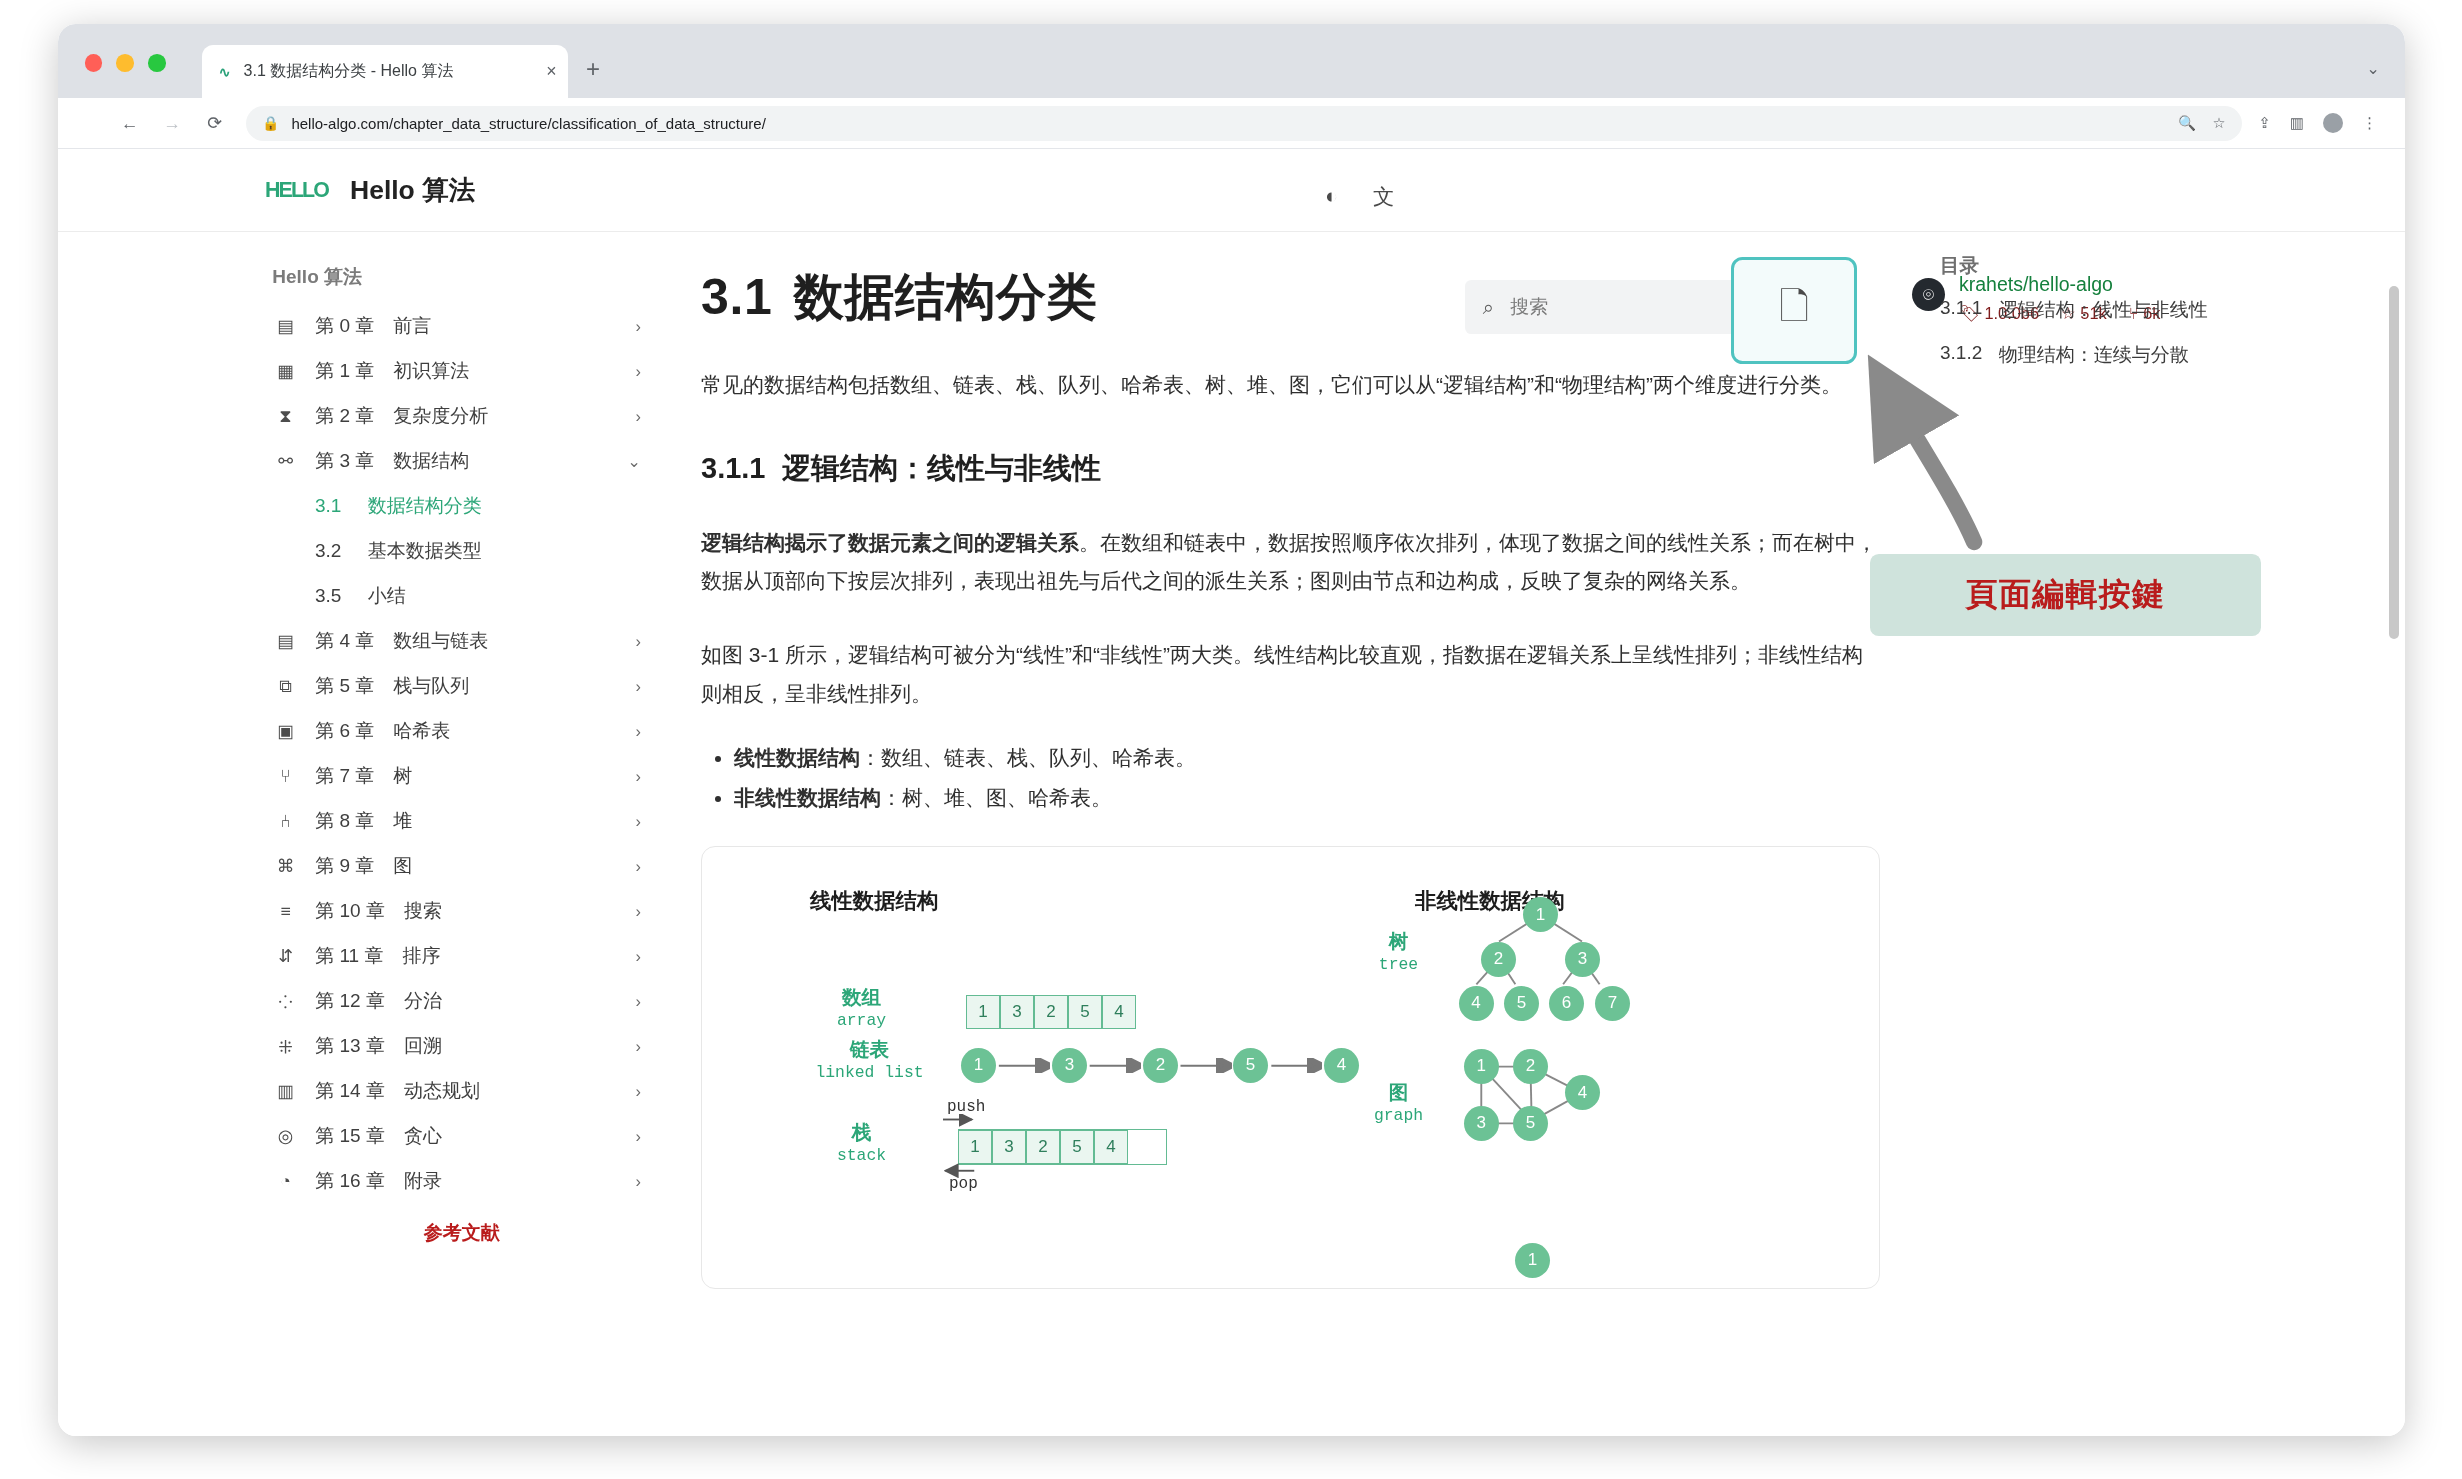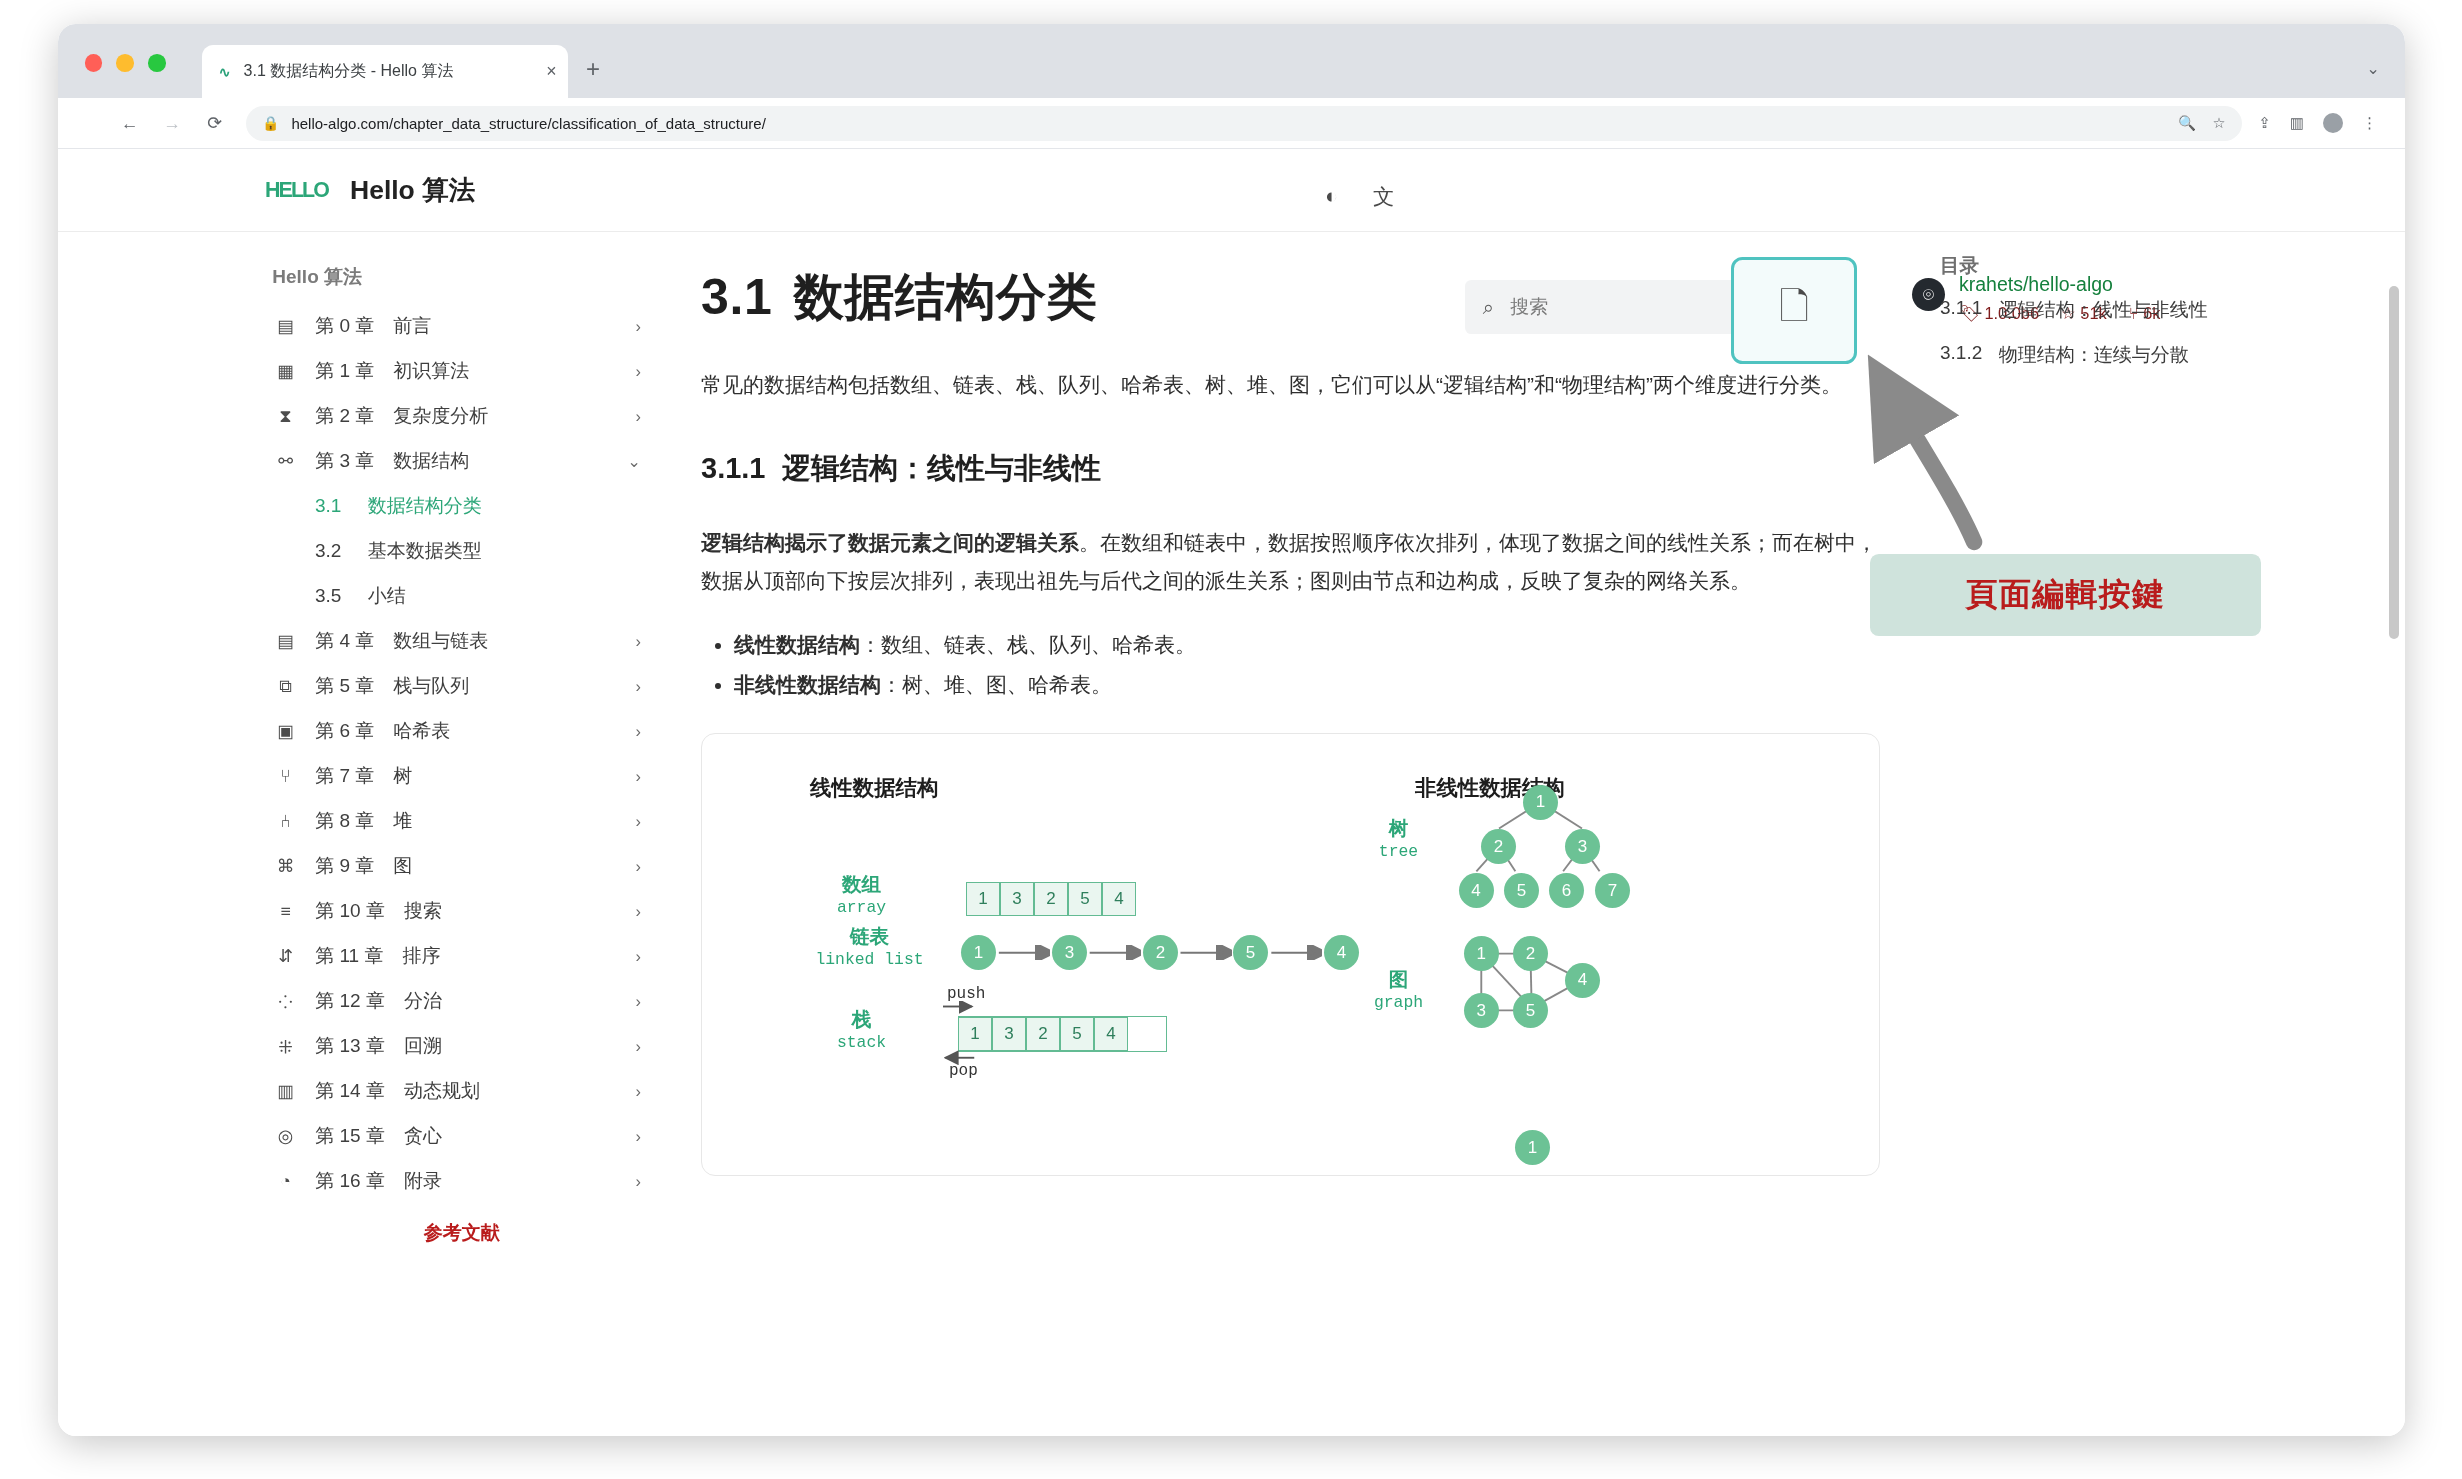--- a/index.html
+++ b/index.html
@@ -603,20 +603,21 @@
           </div>
 
           <p class="para">常见的数据结构包括数组、链表、栈、队列、哈希表、树、堆、图，它们可以从“逻辑结构”和“物理结构”两个维度进行分类。</p>
 
           <div class="h2">
             <span class="h2num">3.1.1</span><span>逻辑结构：线性与非线性</span>
           </div>
 
           <p class="para"><b>逻辑结构揭示了数据元素之间的逻辑关系</b><span>。在数组和链表中，数据按照顺序依次排列，体现了数据之间的线性关系；而在树中，数据从顶部向下按层次排列，表现出祖先与后代之间的派生关系；图则由节点和边构成，反映了复杂的网络关系。</span></p>
 
+          <p class="para">如图 3-1 所示，逻辑结构可被分为“线性”和“非线性”两大类。线性结构比较直观，指数据在逻辑关系上呈线性排列；非线性结构则相反，呈非线性排列。</p>
 
           <ul class="bullets">
             <li><b>线性数据结构</b><span>：数组、链表、栈、队列、哈希表。</span></li>
             <li><b>非线性数据结构</b><span>：树、堆、图、哈希表。</span></li>
           </ul>
 
           <div class="figure">
             <div class="fig-col-title" style="left:108px; top:39px;">线性数据结构</div>
             <div class="fig-col-title" style="left:713px; top:39px;">非线性数据结构</div>
 

